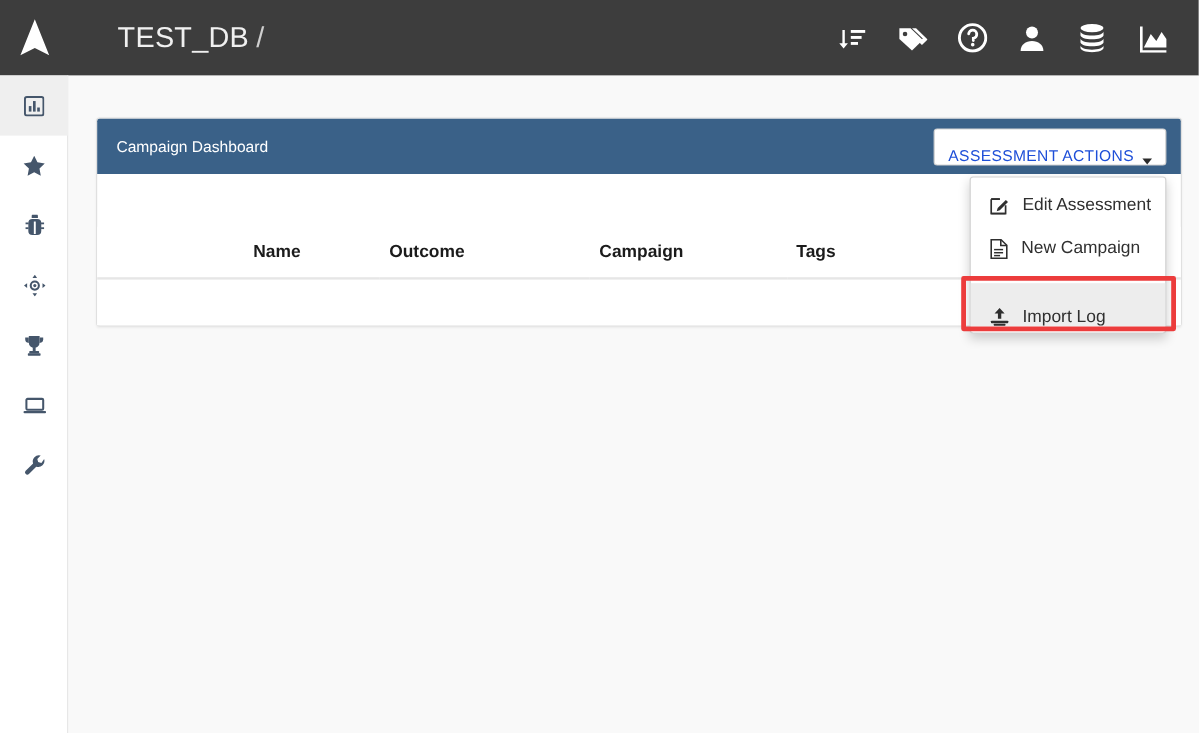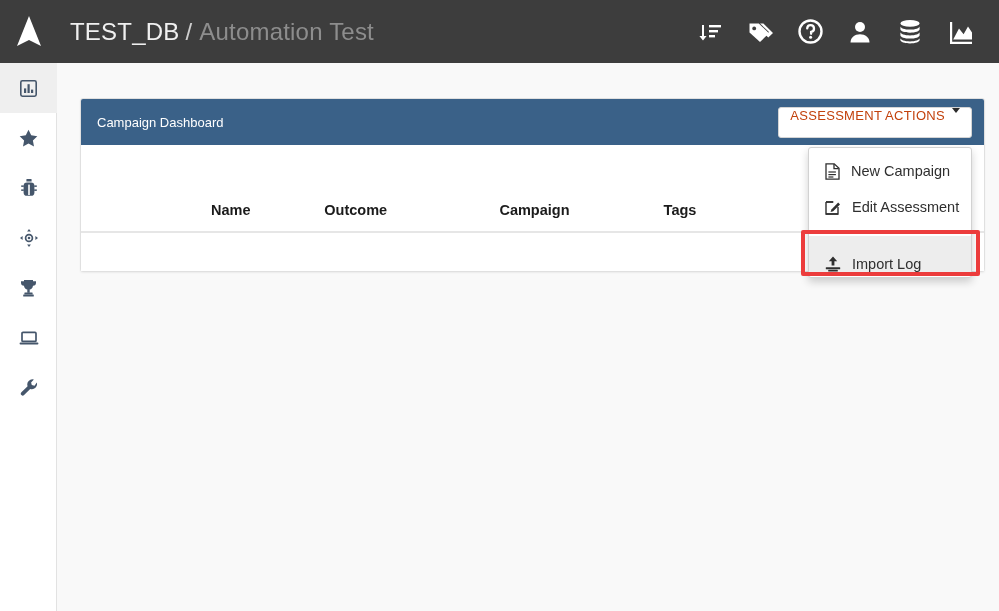--- a/index.html
+++ b/index.html
@@ -21,21 +21,21 @@
   .brand-logo {
     width: 58px; height: 63px;
     display: flex; align-items: center; justify-content: center;
   }
   .brand-logo svg { display: block; }
   .brand-text {
     font-size: 24px; letter-spacing: .2px;
     display: flex; align-items: baseline; gap: 0;
     margin-left: 12px;
   }
-  .brand-db { color: #f0f0f0; }
+  .brand-db { color: #f0f0f0; margin-left: 28px; }
   .brand-sep { color: #cfcfcf; margin: 0 7px 0 6px; }
   .brand-sub { color: #8d8d8d; }
   .nav-icons {
     position: absolute; right: 14px; top: 0; height: 63px;
     display: flex; align-items: center; gap: 0;
   }
   .nav-ico {
     width: 50px; height: 63px;
     display: flex; align-items: center; justify-content: center;
     cursor: pointer;
@@ -110,23 +110,23 @@
   .dd-wrap {
     position: absolute; right: 12px; top: 8px;
   }
   .dd-btn {
     background: #ffffff;
     border: 1px solid #d4d4d4;
     border-radius: 3px;
     height: 31px;
     padding: 0 11px;
     font-size: 13px;
-    color: #c2410c;
+    color: #1d4ed8;
     letter-spacing: .3px;
-    display: flex; align-items: flex-start; gap: 7px;
+    display: flex; align-items: flex-end; gap: 7px;
     cursor: pointer;
     font-family: "Liberation Sans", sans-serif;
     white-space: nowrap;
   }
   .caret {
     width: 0; height: 0;
     border-left: 4.5px solid transparent;
     border-right: 4.5px solid transparent;
     border-top: 5px solid #2b2b2b;
     display: inline-block;
@@ -185,21 +185,20 @@
       <span>
         <svg width="30" height="34" viewBox="0 0 30 34">
           <path d="M15 1 L27 31 L15 25 L3 31 Z" fill="#ffffff"></path>
         </svg>
       </span>
     </div>
 
     <div class="brand-text">
       <span class="brand-db">TEST_DB</span>
       <span class="brand-sep">/</span>
-      <span class="brand-sub">Automation Test</span>
     </div>
 
     <div class="nav-icons">
 
       <div class="nav-ico">
         <svg width="24" height="24" viewBox="0 0 24 24">
           <path d="M4 5 h2 v11 l2.6 0 L5 20.5 L1.4 16 L4 16 Z"></path>
           <rect x="11" y="5" width="12" height="2.4"></rect>
           <rect x="11" y="10" width="9" height="2.4"></rect>
           <rect x="11" y="15" width="6" height="2.4"></rect>
@@ -335,43 +334,43 @@
       <div class="panel-head">
         <span class="panel-title">Campaign Dashboard</span>
 
         <div class="dd-wrap">
           <button class="dd-btn">
             <span>ASSESSMENT ACTIONS</span>
             <span class="caret"></span>
           </button>
 
           <div class="dd-menu">
+
+            <div class="dd-item">
+              <span>
+                <svg width="16" height="16" viewBox="0 0 16 16">
+                  <path d="M1 3 h7.2 M1 3 v12 h12 V8" fill="none" stroke="#2f2f2f" stroke-width="1.4"></path>
+                  <path d="M1 3 h7.2 V3 M1 15 h12" fill="none" stroke="#2f2f2f" stroke-width="1.4"></path>
+                  <path d="M6.4 10.4 L13.2 3.6 L15 5.4 L8.2 12.2 L5.6 13 Z"></path>
+                </svg>
+              </span>
+              <span>Edit Assessment</span>
+            </div>
 
             <div class="dd-item">
               <span>
                 <svg width="15" height="17" viewBox="0 0 15 17">
                   <path d="M1 0.8 h8.2 L14 5.4 V16.2 H1 Z" fill="none" stroke="#2f2f2f" stroke-width="1.3"></path>
                   <path d="M9 1 v4.6 h4.6" fill="none" stroke="#2f2f2f" stroke-width="1.3"></path>
                   <rect x="3.4" y="8.4" width="7.5" height="1.2"></rect>
                   <rect x="3.4" y="11" width="7.5" height="1.2"></rect>
                   <rect x="3.4" y="13.4" width="5" height="1.2"></rect>
                 </svg>
               </span>
               <span>New Campaign</span>
-            </div>
-
-            <div class="dd-item">
-              <span>
-                <svg width="16" height="16" viewBox="0 0 16 16">
-                  <path d="M1 3 h7.2 M1 3 v12 h12 V8" fill="none" stroke="#2f2f2f" stroke-width="1.4"></path>
-                  <path d="M1 3 h7.2 V3 M1 15 h12" fill="none" stroke="#2f2f2f" stroke-width="1.4"></path>
-                  <path d="M6.4 10.4 L13.2 3.6 L15 5.4 L8.2 12.2 L5.6 13 Z"></path>
-                </svg>
-              </span>
-              <span>Edit Assessment</span>
             </div>
 
             <div class="dd-divider"></div>
 
             <div class="dd-item-wrap">
               <div class="dd-item highlight">
                 <span>
                   <svg width="16" height="16" viewBox="0 0 16 16">
                     <path d="M8 0.6 L12.2 5.2 H9.4 V9.6 H6.6 V5.2 H3.8 Z"></path>
                     <rect x="0.8" y="11.2" width="14.4" height="2.1" rx="0.6"></rect>

